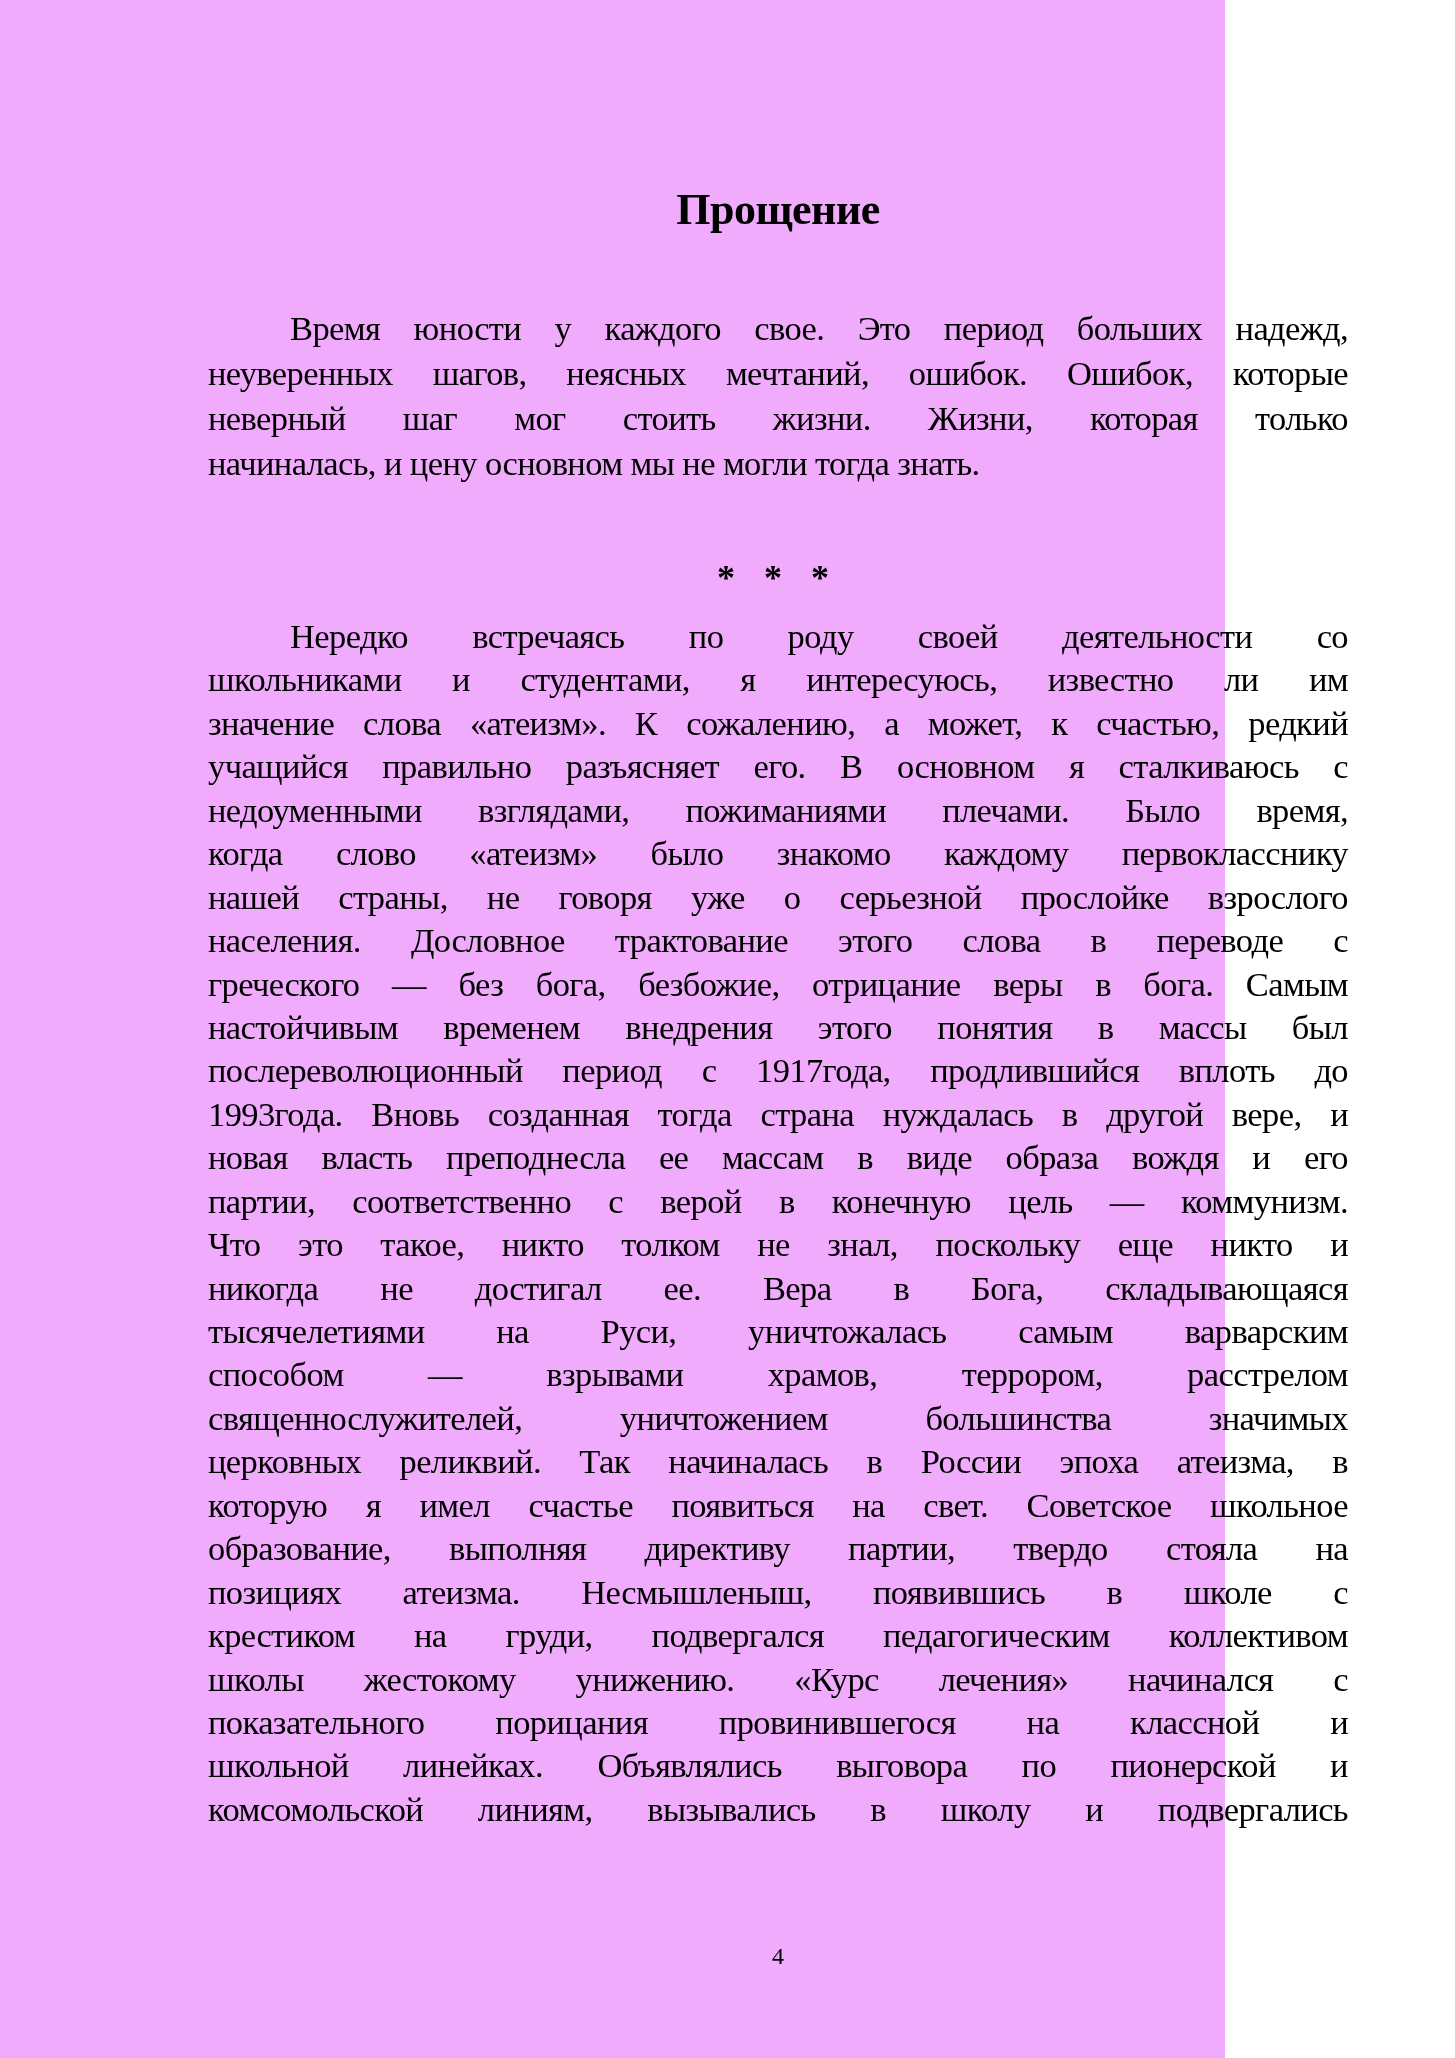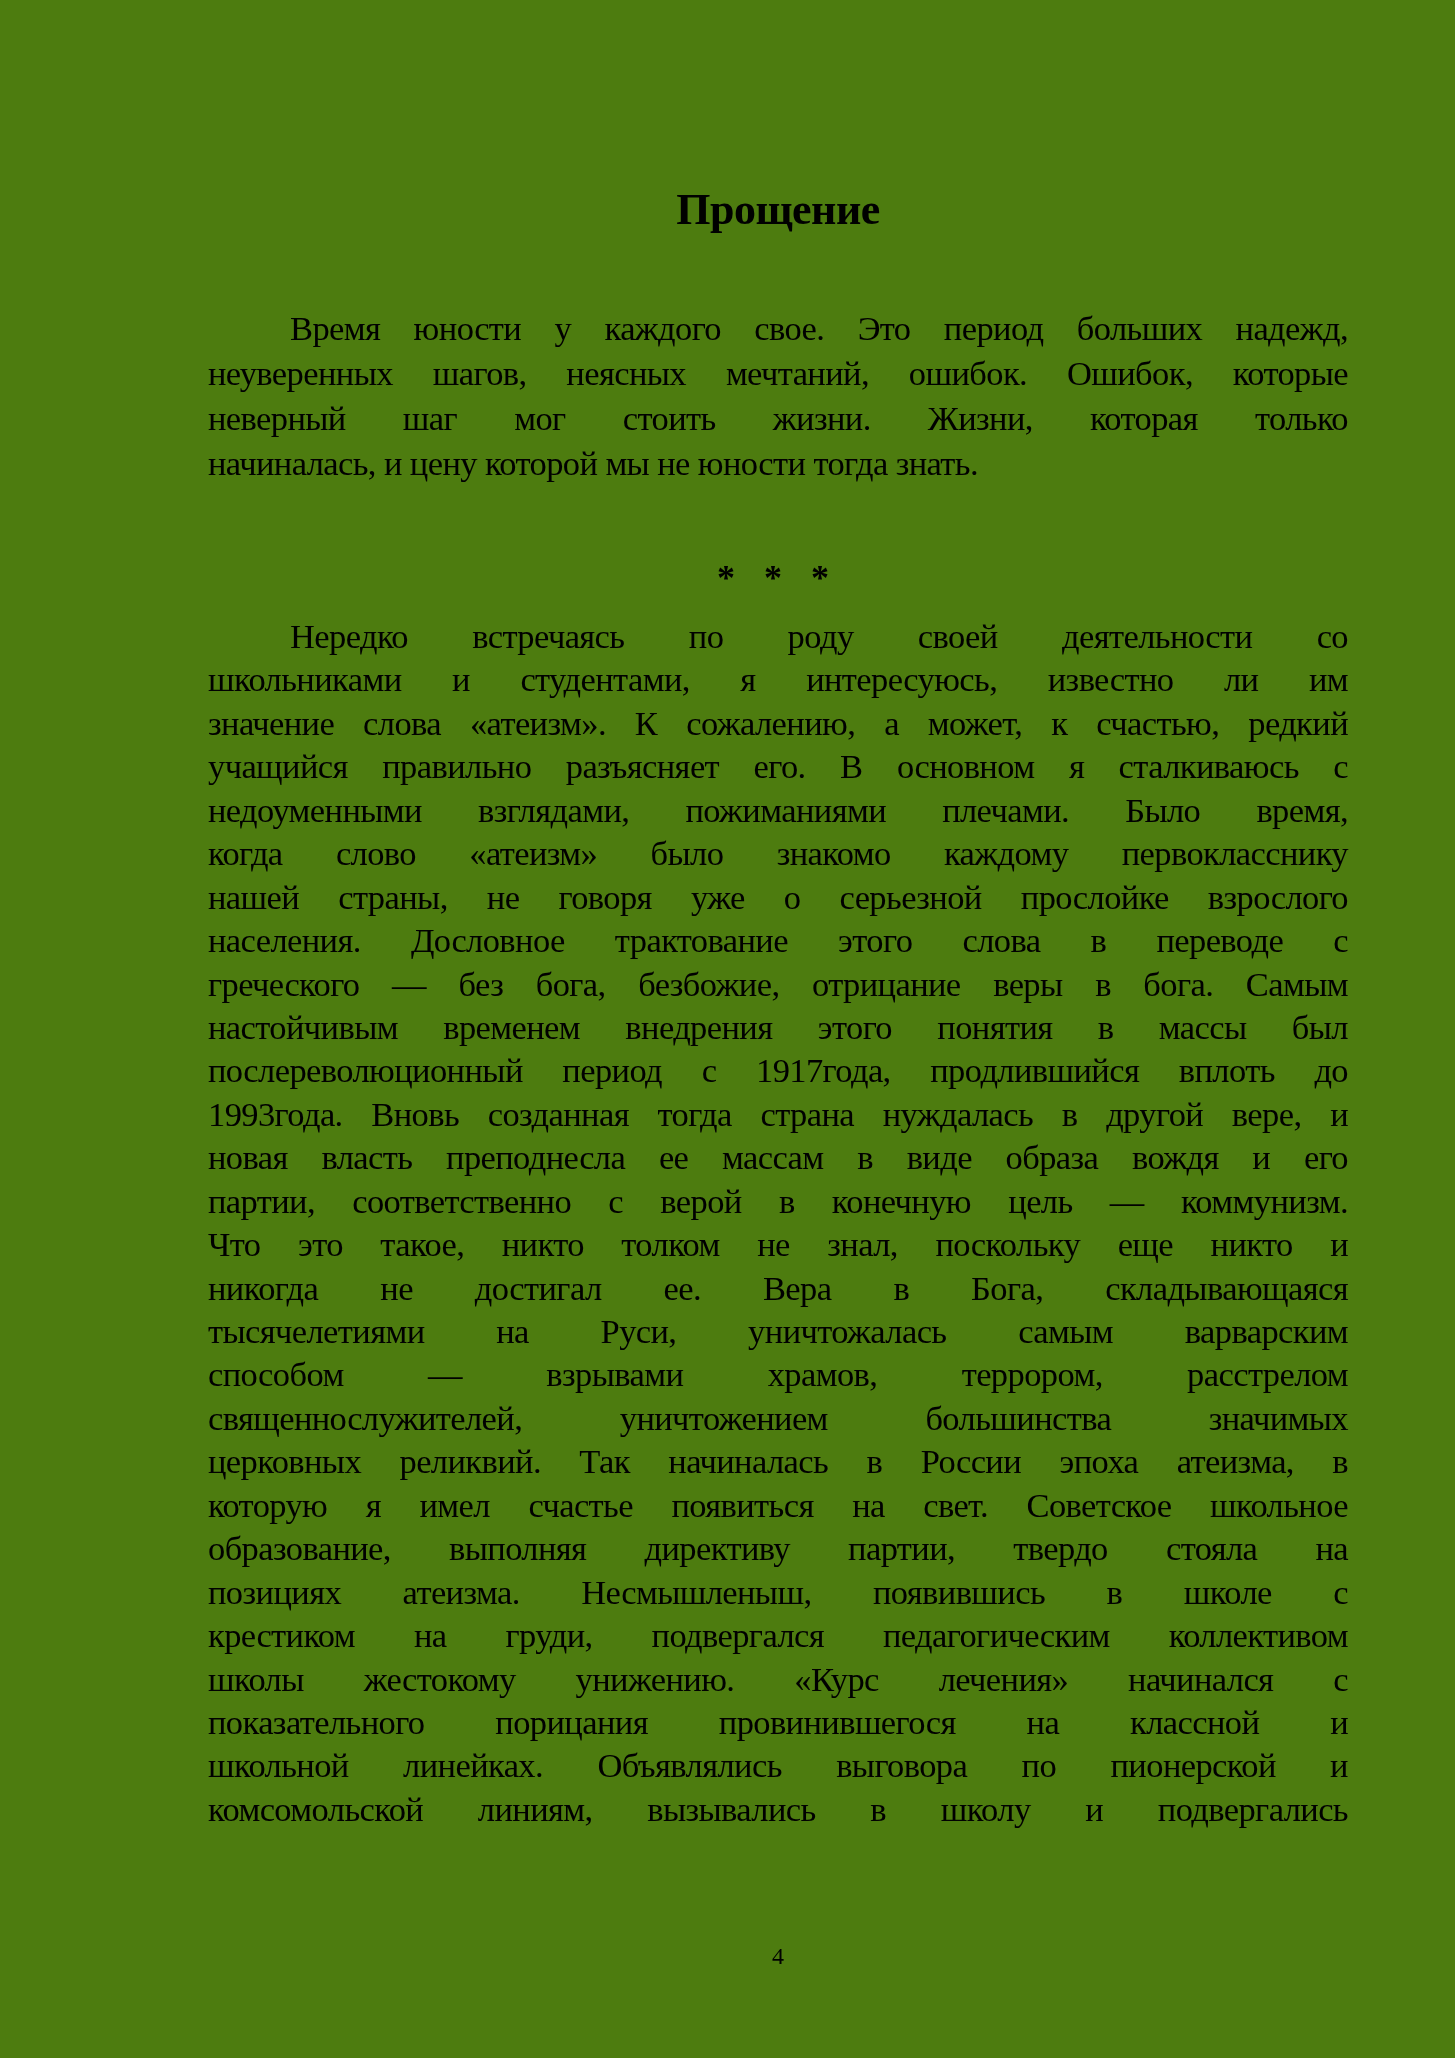--- a/index.html
+++ b/index.html
@@ -11,23 +11,23 @@
     width: 1455px;
     height: 2058px;
     position: relative;
     overflow: hidden;
     font-family: "Liberation Serif", "DejaVu Serif", serif;
     color: #000000;
   }
   .page {
     position: absolute;
     left: 0; top: 0;
-    width: 1455px;
+    width: 1225px;
     height: 2058px;
-    background: #4d7c0f;
+    background: #f0abfc;
   }
   .title {
     position: absolute;
     left: 208px;
     width: 1140px;
     top: 182px;
     text-align: center;
     font-weight: bold;
     font-size: 44px;
     line-height: 56px;
@@ -96,21 +96,21 @@
     <div class="line indent">
         <span class="txt">Время юности у каждого свое. Это период больших надежд,</span>
       </div>
     <div class="line">
         <span class="txt">неуверенных шагов, неясных мечтаний, ошибок. Ошибок, которые</span>
       </div>
     <div class="line">
         <span class="txt">неверный шаг мог стоить жизни. Жизни, которая только</span>
       </div>
     <div class="line last">
-        <span class="txt">начиналась, и цену которой мы не юности тогда знать.</span>
+        <span class="txt">начиналась, и цену основном мы не могли тогда знать.</span>
       </div>
   </div>
 
   <div class="separator">* * *</div>
 
   <div class="block" id="p2">
     <div class="line indent">
         <span class="txt">Нередко встречаясь по роду своей деятельности со</span>
       </div>
     <div class="line">

